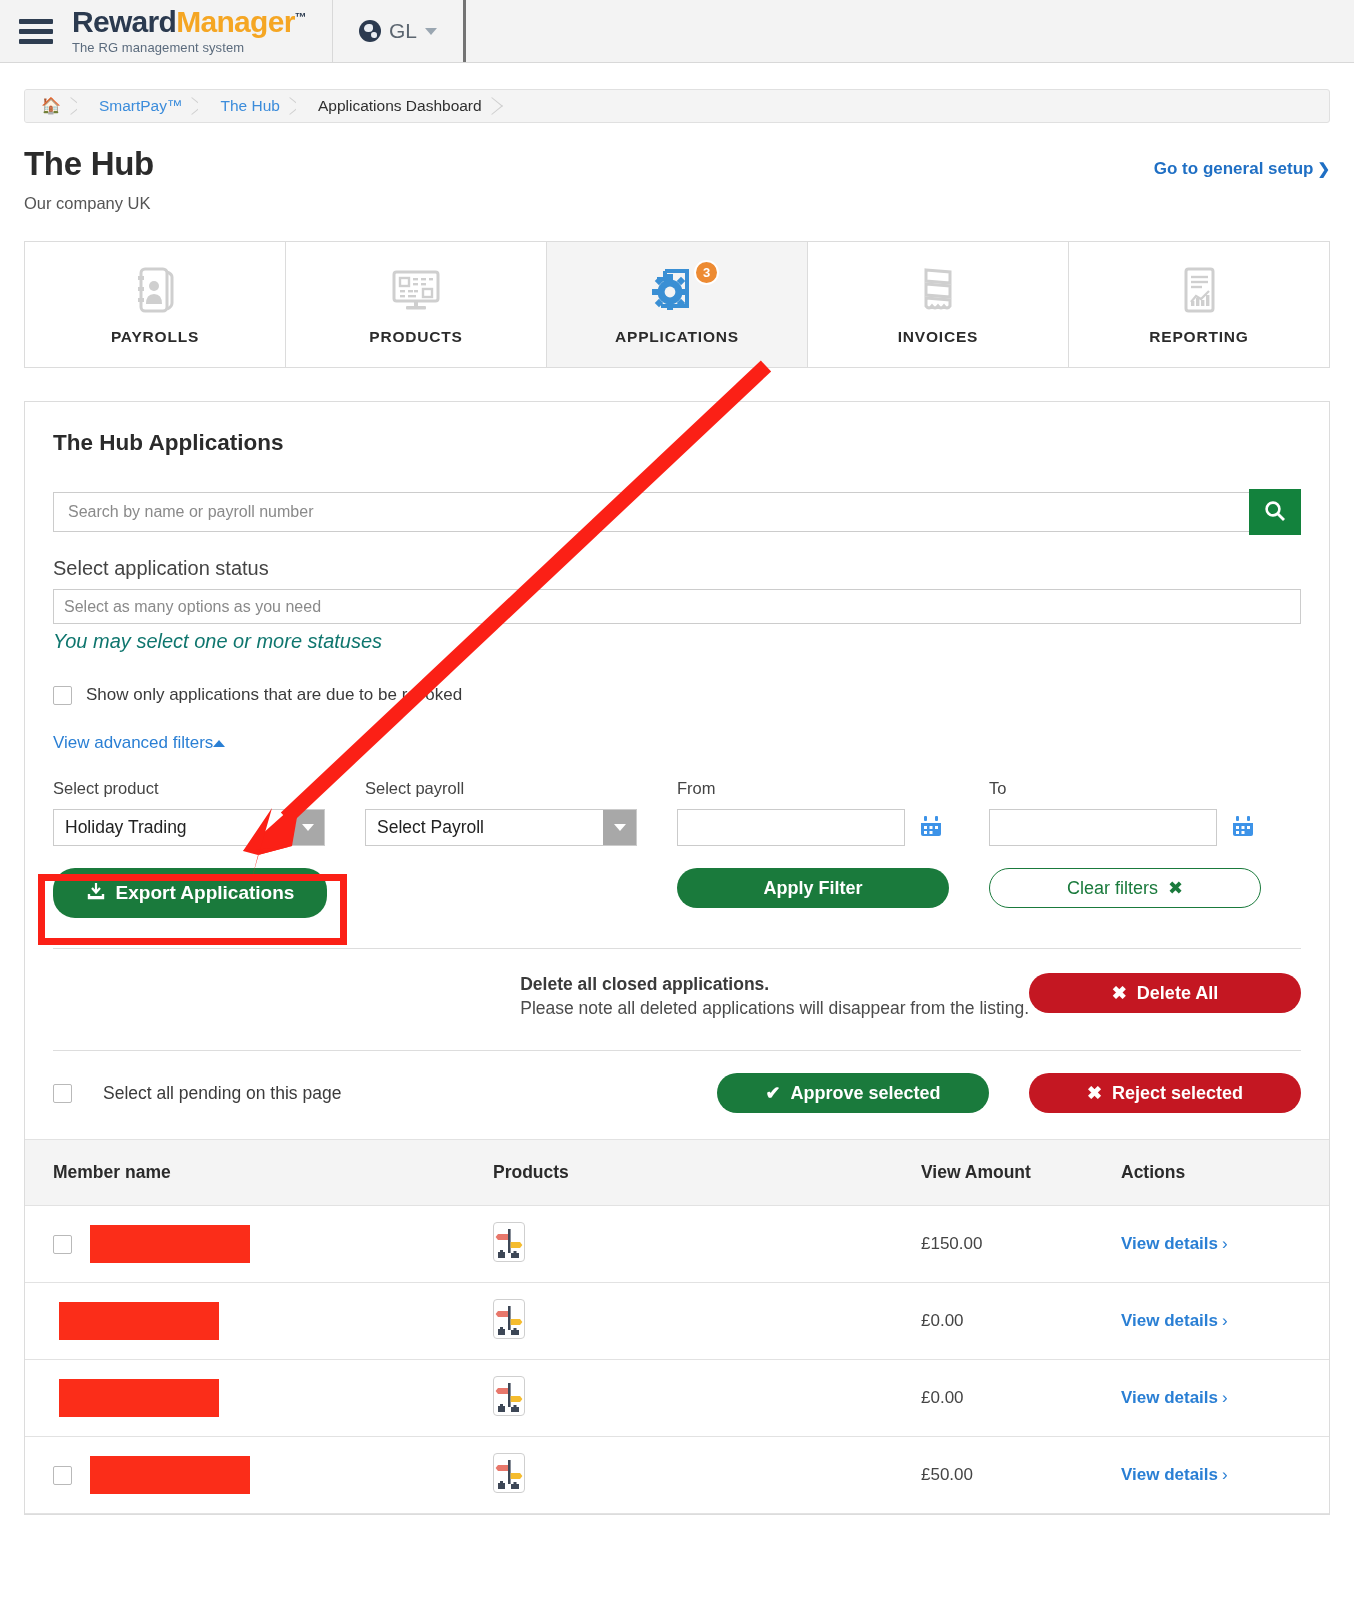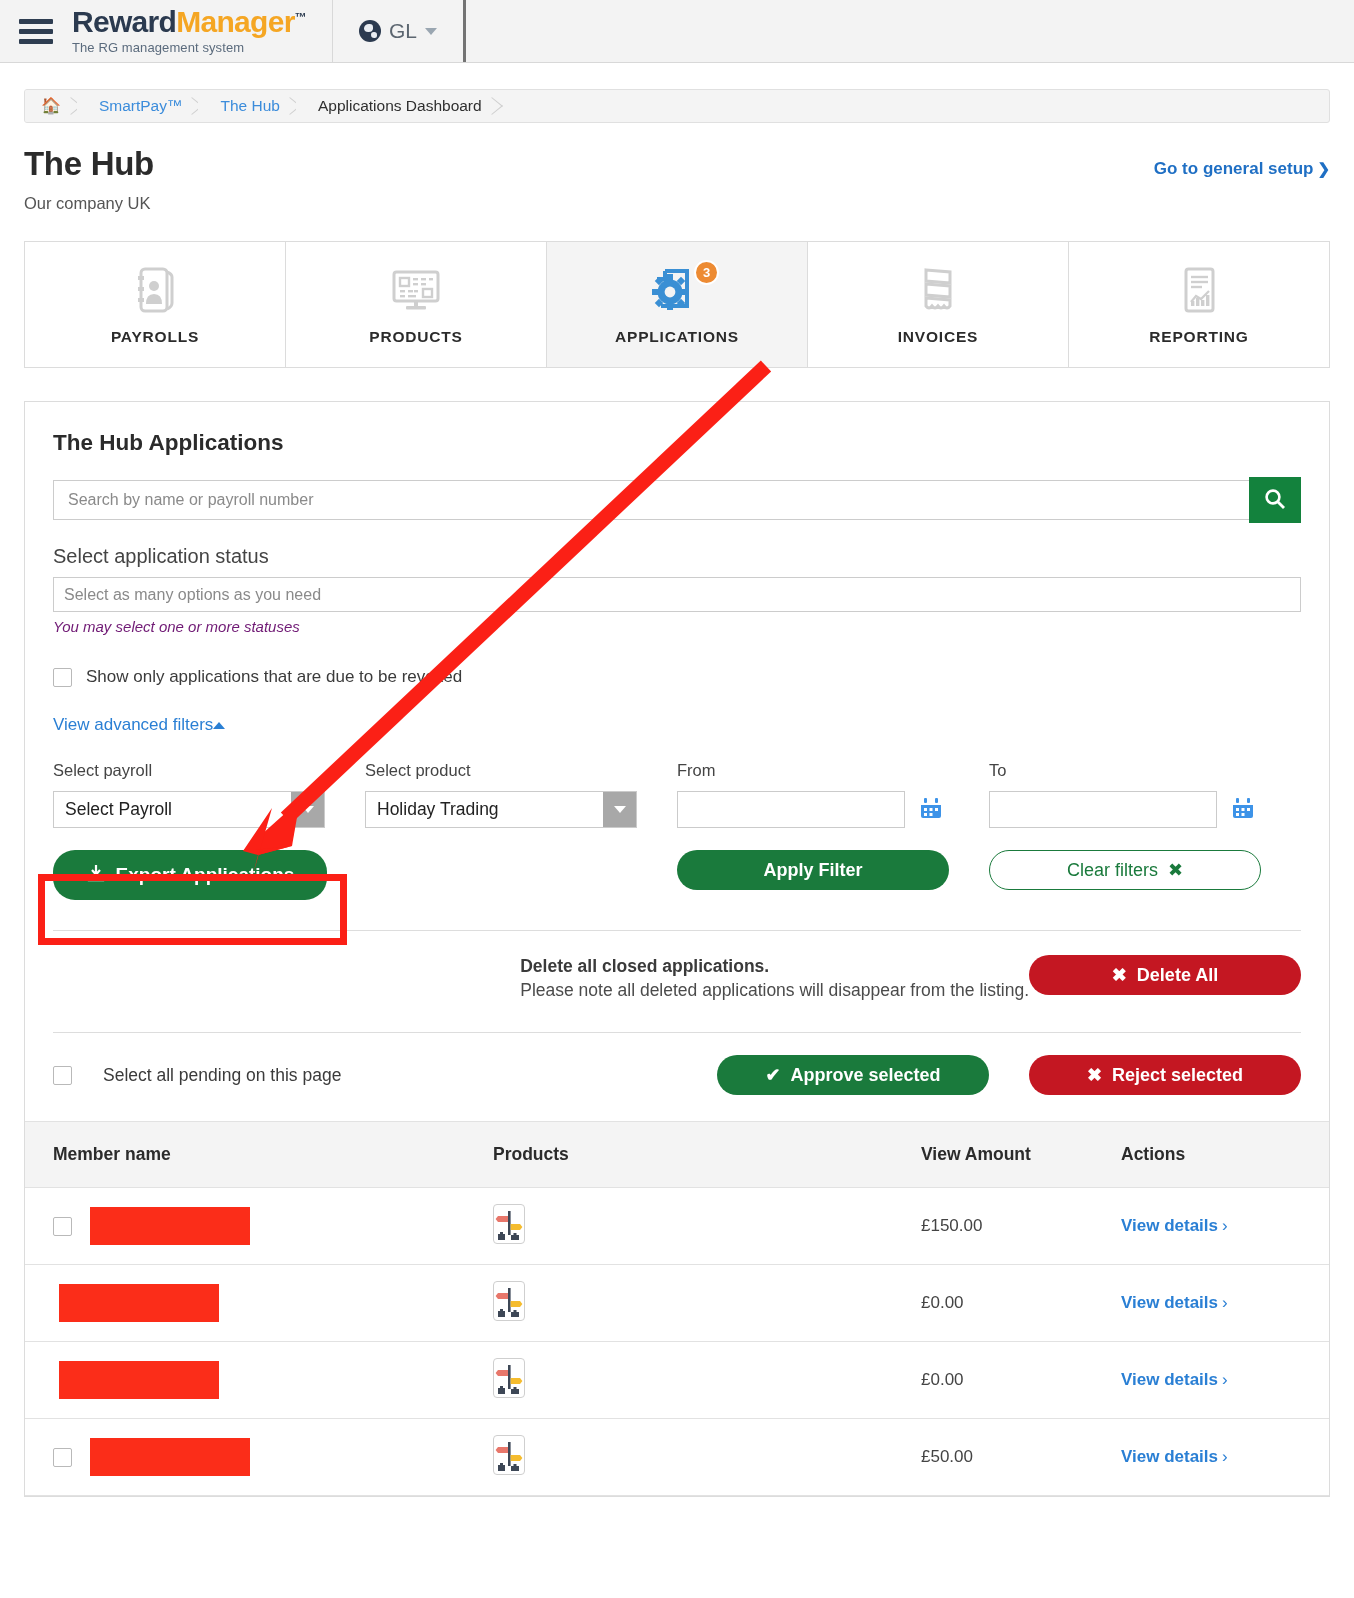--- a/index.html
+++ b/index.html
@@ -154,21 +154,21 @@
   }
 
   
   .card {
     margin: 33px 24px 0 24px;
     border: 1px solid #dcdcdc;
     background: #fff;
     padding: 28px 28px 0 28px;
   }
   .card-title {
-    font-size: 22.5px; font-weight: bold; color: #2b2b2b; margin: 0 0 24px 0;
+    font-size: 22.5px; font-weight: bold; color: #2b2b2b; margin: 0 0 36px 0;
   }
 
   .searchrow { display: flex; align-items: stretch; }
   .searchinput {
     flex: 1 1 auto; height: 40px;
     border: 1px solid #cccccc; border-right: none;
     padding: 0 14px; font-size: 16px; color: #333;
     font-family: "Liberation Sans", sans-serif;
     border-radius: 0;
     outline: none;
@@ -182,21 +182,21 @@
   }
 
   .field-label { font-size: 20px; color: #444; margin: 22px 0 9px 0; }
   .statusinput {
     width: 100%; height: 35px;
     border: 1px solid #cccccc; background: #fff;
     padding: 0 10px; font-size: 16px; color: #333;
     font-family: "Liberation Sans", sans-serif; outline: none;
   }
   .statusinput::placeholder { color: #8a8a8a; }
-  .helper { font-size: 15px; font-style: italic; color: #701a75; margin-top: 6px; }
+  .helper { font-size: 20px; font-style: italic; color: #0f766e; margin-top: 6px; }
 
   .checkrow { display: flex; align-items: center; gap: 14px; margin-top: 32px; }
   .cbox {
     width: 19px; height: 19px; border: 1px solid #b9b9b9; background: #fff;
     border-radius: 2px; cursor: pointer; flex: 0 0 auto;
   }
   .checkrow label { font-size: 17px; color: #3b3b3b; }
 
   .advlink {
     display: inline-flex; align-items: center; 
@@ -498,33 +498,33 @@
 
   
   <a class="advlink" href="#">
     <span>View advanced filters</span>
     <span class="chevup"></span>
   </a>
 
   
   <div class="filtergrid">
     <div>
-      <div class="fg-label">Select payroll</div>
+      <div class="fg-label">Select product</div>
       <div class="selectwrap">
-        <span class="val">Select Payroll</span>
+        <span class="val">Holiday Trading</span>
         <span class="arrowbox">
             <span class="ar"></span>
           </span>
       </div>
     </div>
 
     <div>
-      <div class="fg-label">Select product</div>
+      <div class="fg-label">Select payroll</div>
       <div class="selectwrap">
-        <span class="val">Holiday Trading</span>
+        <span class="val">Select Payroll</span>
         <span class="arrowbox">
             <span class="ar"></span>
           </span>
       </div>
     </div>
 
     <div>
       <div class="fg-label">From</div>
       <div class="dateline">
         <input class="dateinput" type="text" style="">

